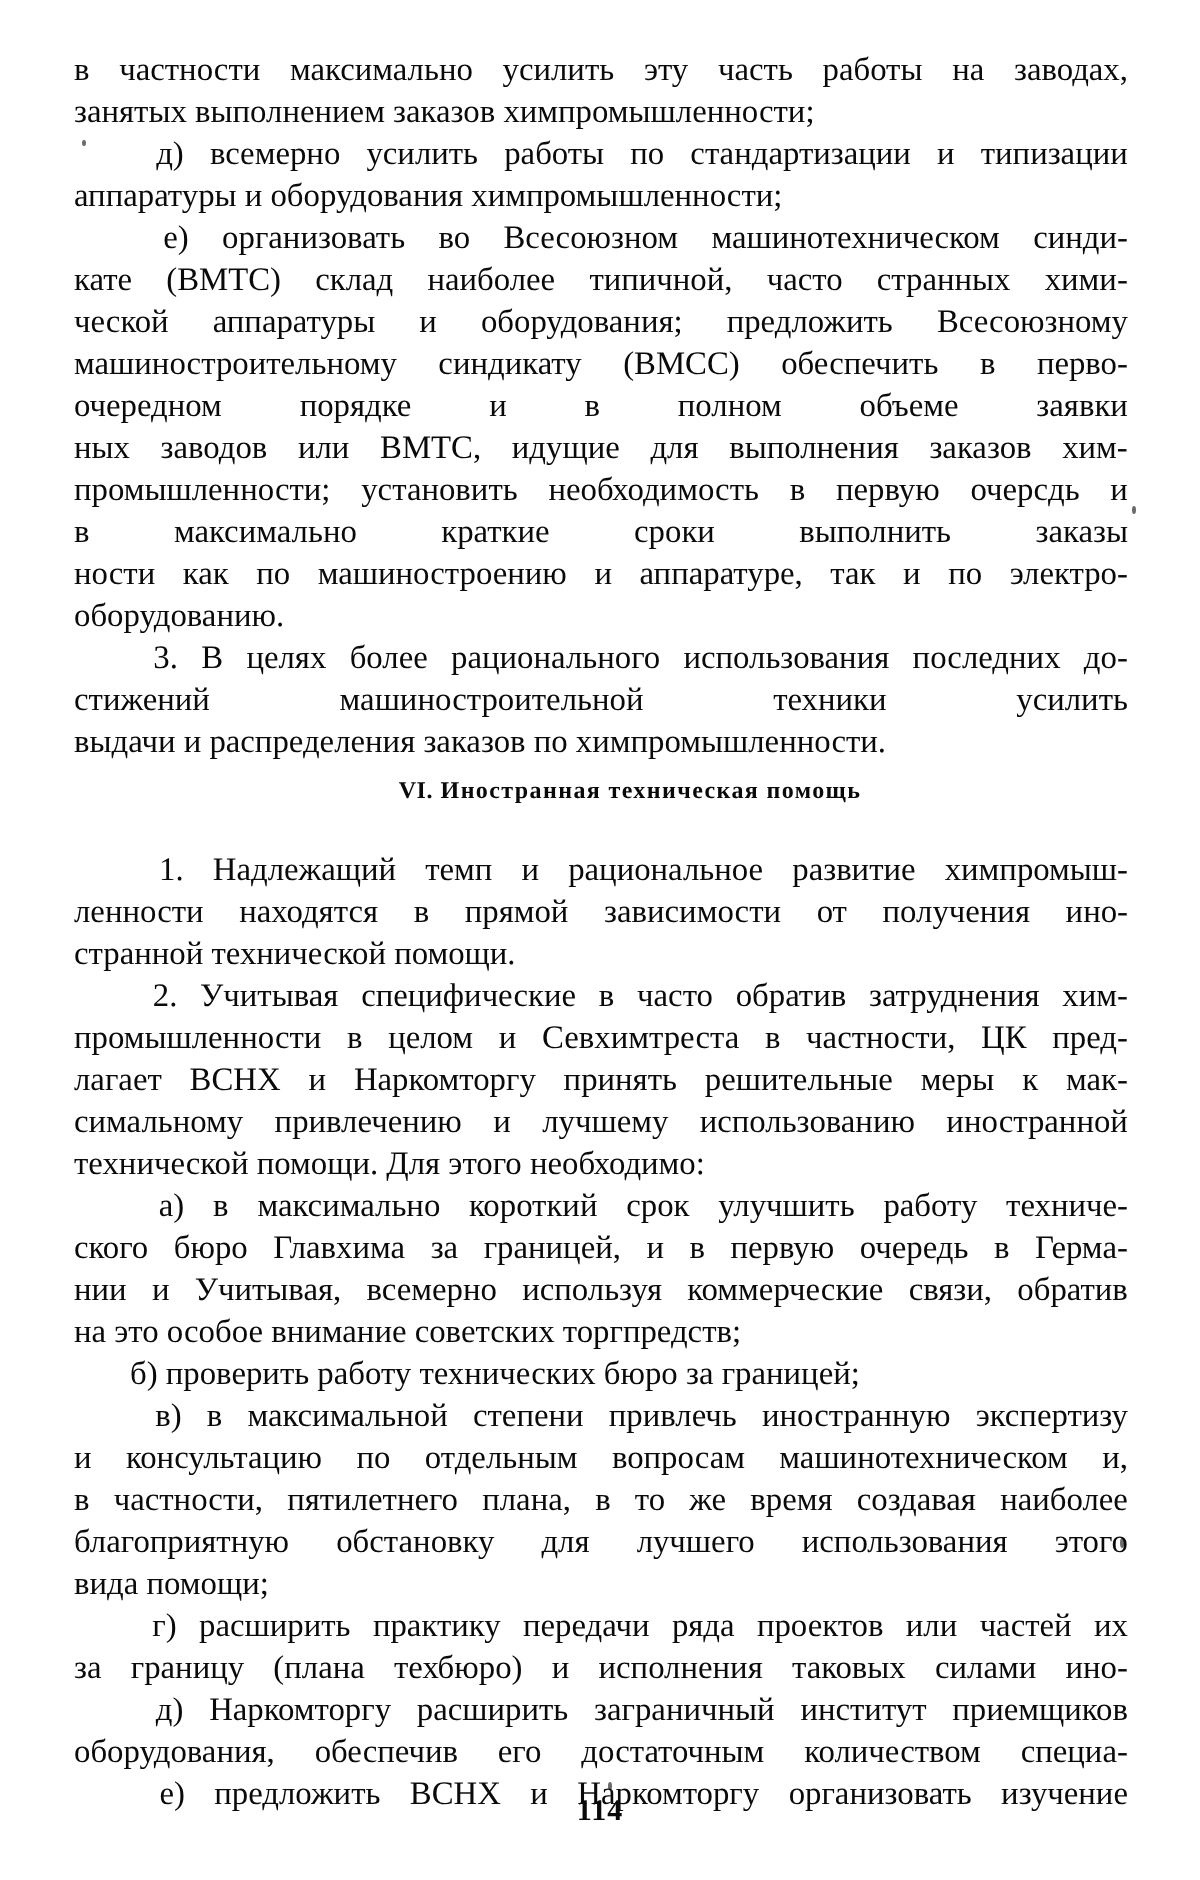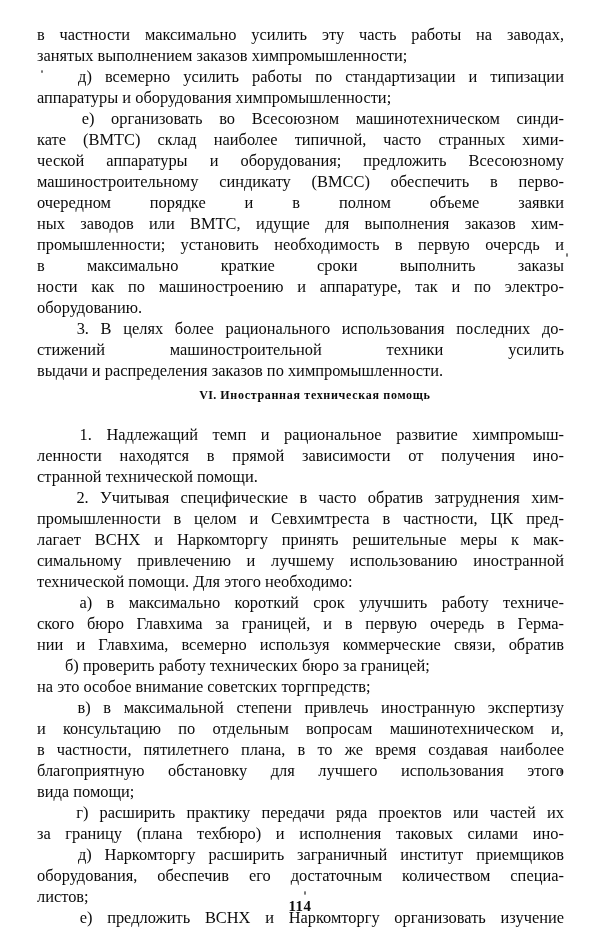--- a/index.html
+++ b/index.html
@@ -345,32 +345,32 @@
         <span>и</span>
         <span>в</span>
         <span>первую</span>
         <span>очередь</span>
         <span>в</span>
         <span>Герма-</span>
       </div>
     <div class="line just">
         <span>нии</span>
         <span>и</span>
-        <span>Главхима,</span>
+        <span>Учитывая,</span>
         <span>всемерно</span>
         <span>используя</span>
         <span>коммерческие</span>
         <span>связи,</span>
         <span>обратив</span>
       </div>
     <div class="line flush">
+      <span>на это особое внимание советских торгпредств;</span>
+    </div>
+    <div class="line flush">
       <span class="indent"></span><span>б) проверить работу технических бюро за границей;</span>
-    </div>
-    <div class="line flush">
-      <span>на это особое внимание советских торгпредств;</span>
     </div>
     <div class="line just">
         <span class="indent"></span>
         <span>в)</span>
         <span>в</span>
         <span>максимальной</span>
         <span>степени</span>
         <span>привлечь</span>
         <span>иностранную</span>
         <span>экспертизу</span>
@@ -440,23 +440,20 @@
         <span>приемщиков</span>
       </div>
     <div class="line just">
         <span>оборудования,</span>
         <span>обеспечив</span>
         <span>его</span>
         <span>достаточным</span>
         <span>количеством</span>
         <span>специа-</span>
       </div>
-    <div class="line flush">
-      <span>листов;</span>
-    </div>
     <div class="line just">
         <span class="indent"></span>
         <span>е)</span>
         <span>предложить</span>
         <span>ВСНХ</span>
         <span>и</span>
         <span>Наркомторгу</span>
         <span>организовать</span>
         <span>изучение</span>
       </div>

